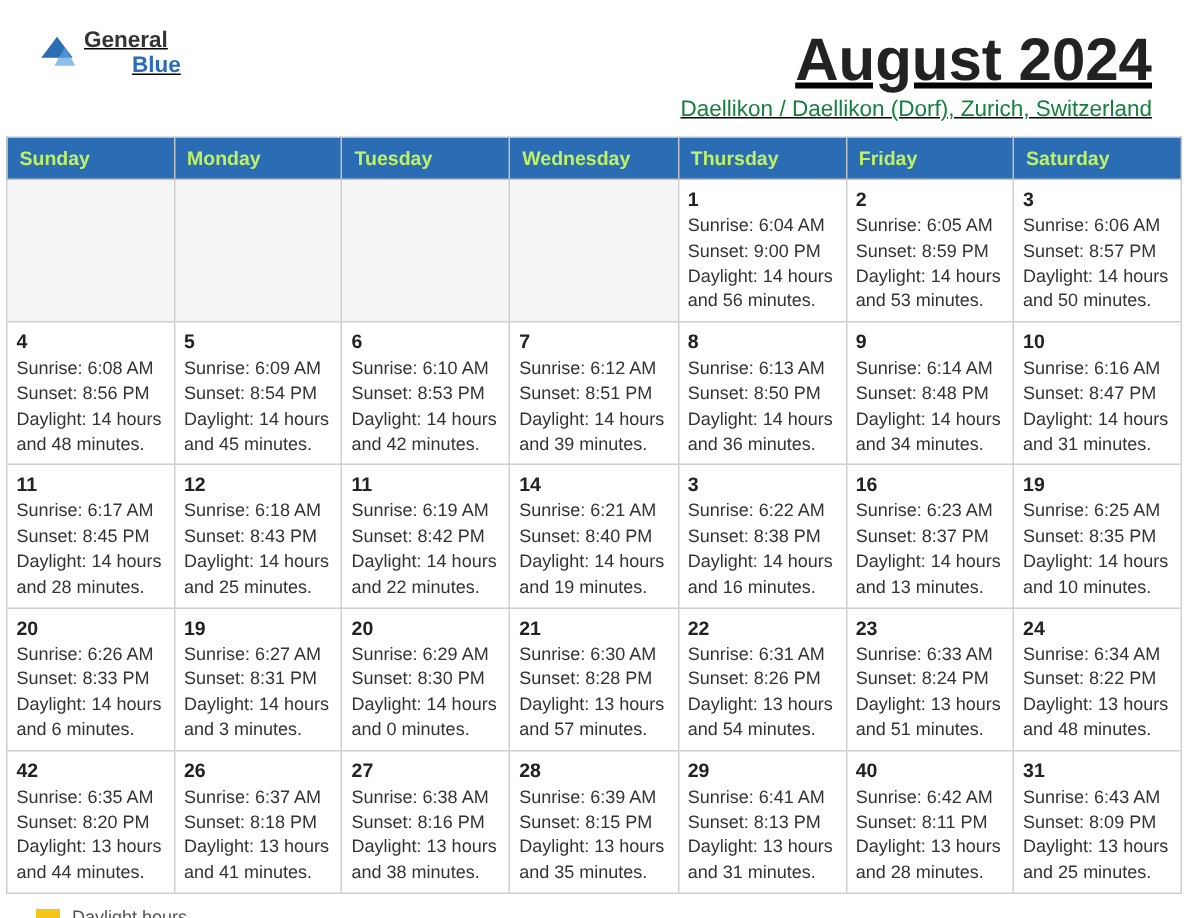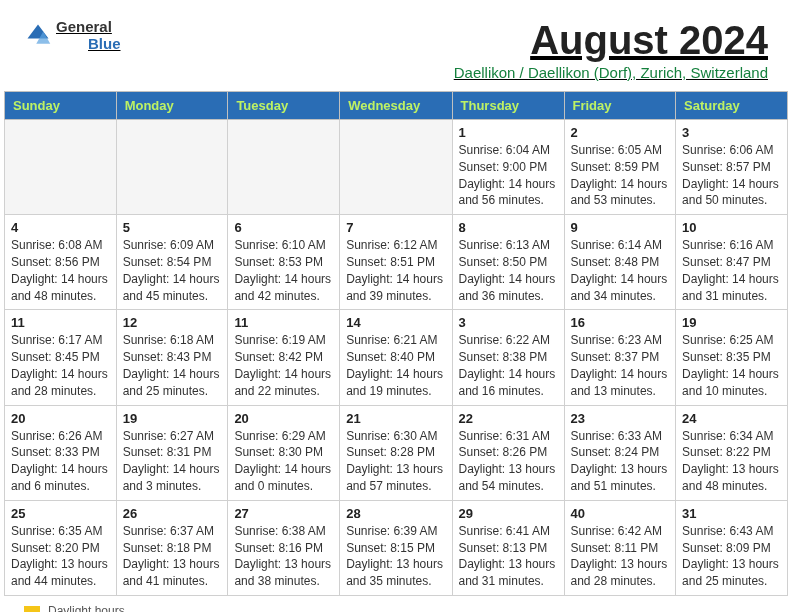--- a/index.html
+++ b/index.html
@@ -238,21 +238,21 @@
             <span class="day-number">23</span>
             <div class="day-info">Sunrise: 6:33 AM<br>Sunset: 8:24 PM<br>Daylight: 13 hours and 51 minutes.</div>
           </td>
           <td>
             <span class="day-number">24</span>
             <div class="day-info">Sunrise: 6:34 AM<br>Sunset: 8:22 PM<br>Daylight: 13 hours and 48 minutes.</div>
           </td>
         </tr>
         <tr>
           <td>
-            <span class="day-number">25</span>
+            <span class="day-number">42</span>
             <div class="day-info">Sunrise: 6:35 AM<br>Sunset: 8:20 PM<br>Daylight: 13 hours and 44 minutes.</div>
           </td>
           <td>
             <span class="day-number">26</span>
             <div class="day-info">Sunrise: 6:37 AM<br>Sunset: 8:18 PM<br>Daylight: 13 hours and 41 minutes.</div>
           </td>
           <td>
             <span class="day-number">27</span>
             <div class="day-info">Sunrise: 6:38 AM<br>Sunset: 8:16 PM<br>Daylight: 13 hours and 38 minutes.</div>
           </td>

